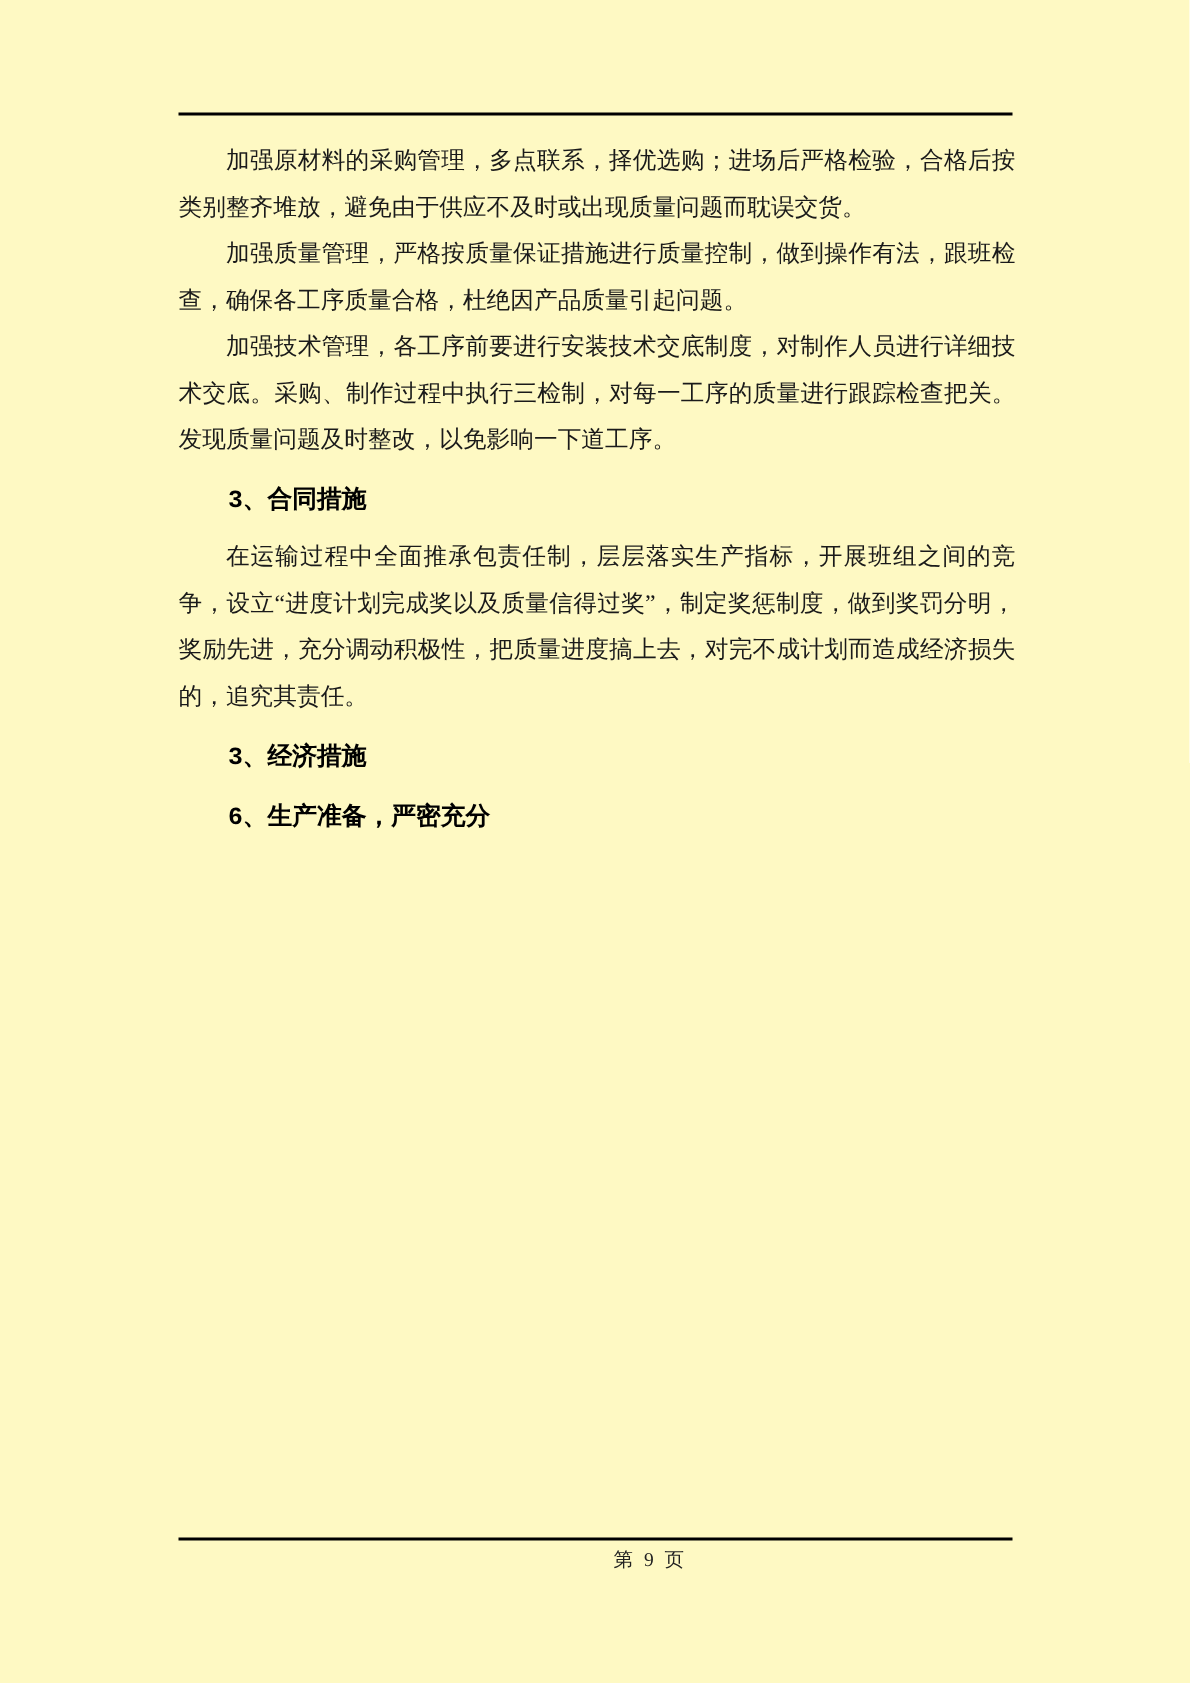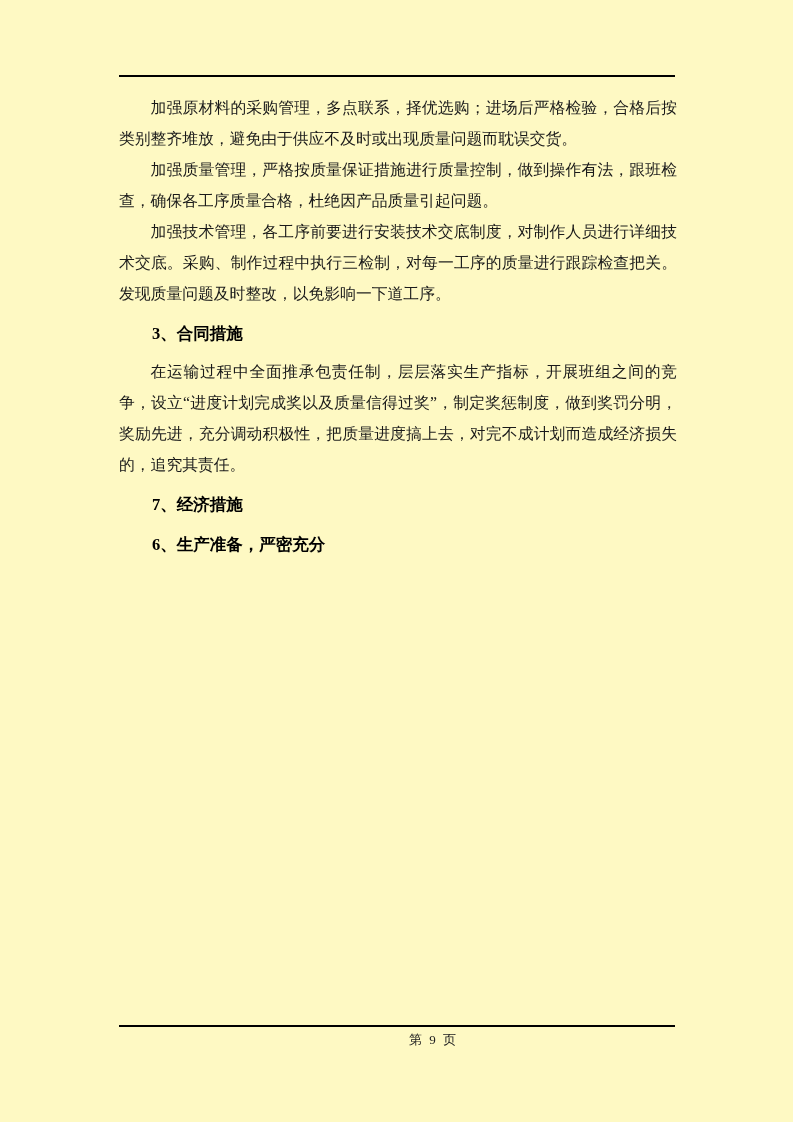--- a/index.html
+++ b/index.html
@@ -38,21 +38,21 @@
     text-indent: 2em;
     font-family: "Liberation Serif", serif;
     color: #1a1a1a;
   }
   .heading {
     margin: 9px 0 7px 0;
     font-size: 16.5px;
     line-height: 31px;
     font-weight: bold;
     text-indent: 2em;
-    font-family: Liberation Serif, serif;
+    font-family: Liberation Mono, monospace;
     color: #000000;
   }
   .footer-rule {
     position: absolute;
     left: 119px;
     top: 1025px;
     width: 556px;
     height: 0;
     border-top: 2px solid #000000;
   }
@@ -75,21 +75,21 @@
 <div class="page">
 
   <div class="header-rule"></div>
 
   <main class="content">
     <p class="para">加强原材料的采购管理，多点联系，择优选购；进场后严格检验，合格后按类别整齐堆放，避免由于供应不及时或出现质量问题而耽误交货。</p>
     <p class="para">加强质量管理，严格按质量保证措施进行质量控制，做到操作有法，跟班检查，确保各工序质量合格，杜绝因产品质量引起问题。</p>
     <p class="para">加强技术管理，各工序前要进行安装技术交底制度，对制作人员进行详细技术交底。采购、制作过程中执行三检制，对每一工序的质量进行跟踪检查把关。发现质量问题及时整改，以免影响一下道工序。</p>
     <h2 class="heading">3、合同措施</h2>
     <p class="para">在运输过程中全面推承包责任制，层层落实生产指标，开展班组之间的竞争，设立“进度计划完成奖以及质量信得过奖”，制定奖惩制度，做到奖罚分明，奖励先进，充分调动积极性，把质量进度搞上去，对完不成计划而造成经济损失的，追究其责任。</p>
-    <h2 class="heading">7、经济措施</h2>
+    <h2 class="heading">3、经济措施</h2>
     <h2 class="heading">6、生产准备，严密充分</h2>
   </main>
 
   <div class="footer-rule"></div>
 
   <div class="footer">
     <span>第 9 页</span>
   </div>
 
 </div>

